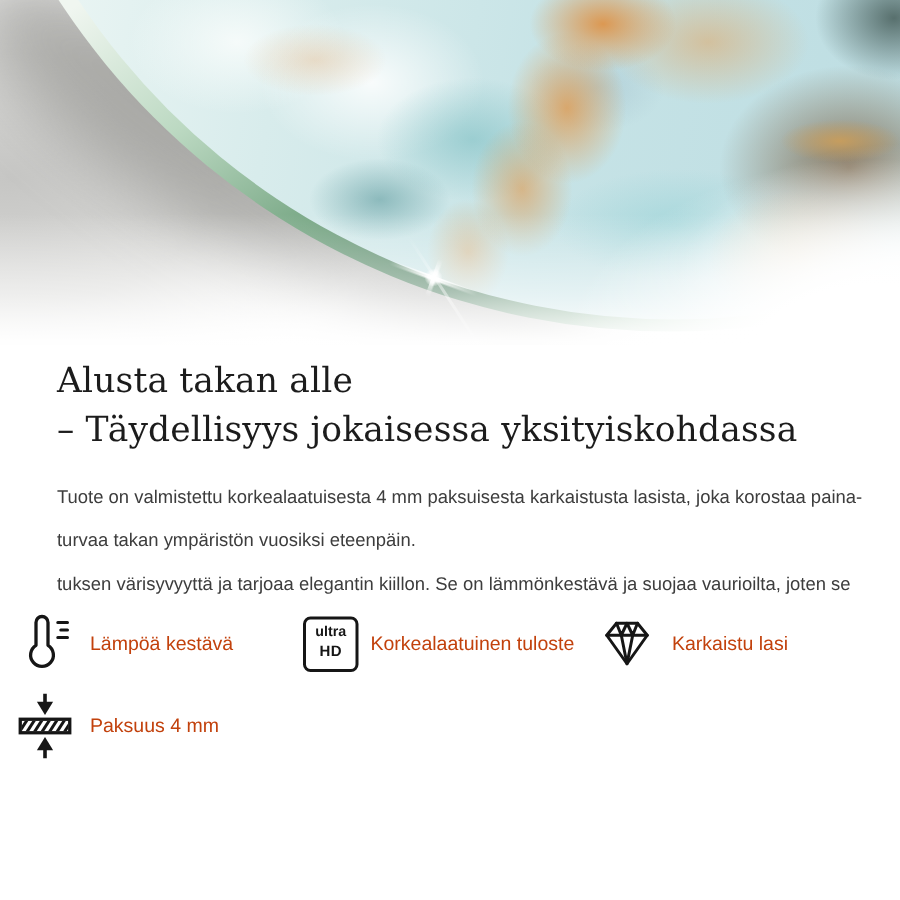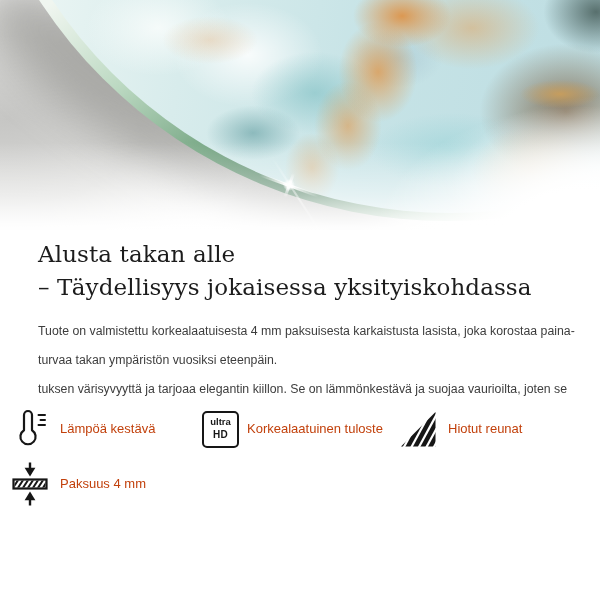--- a/index.html
+++ b/index.html
@@ -146,41 +146,32 @@
       <div class="icon-box">
         <div class="uhd">
           <span class="t">ultra</span>
           <span class="b">HD</span>
         </div>
       </div>
       <div class="feature-label">Korkealaatuinen tuloste</div>
     </div>
 
 
-
-    <div class="feature">
-      <div class="icon-box">
-        <svg width="44" height="44" viewBox="0 0 44 44">
-          <defs>
-              <clipPath id="bevclip">
-                <polygon points="5,39.5 39.5,39.5 39.5,5"></polygon>
-              </clipPath>
-            </defs>
-          <g clip-path="url(#bevclip)" stroke="#161616" stroke-width="4.4">
-            <line x1="1" y1="46" x2="27" y2="-2"></line>
-            <line x1="8.5" y1="46" x2="34.5" y2="-2"></line>
-            <line x1="16" y1="46" x2="42" y2="-2"></line>
-            <line x1="23.5" y1="46" x2="49.5" y2="-2"></line>
-            <line x1="31" y1="46" x2="57" y2="-2"></line>
-            <line x1="38.5" y1="46" x2="64.5" y2="-2"></line>
-          </g>
+    <div class="feature">
+      <div class="icon-box">
+        <svg width="44" height="44" viewBox="0 0 44 44" fill="none" stroke="#161616" stroke-width="2" stroke-linecap="round" stroke-linejoin="round">
+          <path d="M8.5 16.5 L15 8.5 H29 L35.5 16.5 L22 35.5 Z"></path>
+          <path d="M8.5 16.5 H35.5"></path>
+          <path d="M15 8.5 L18.2 16.5 L22 8.5 L25.8 16.5 L29 8.5"></path>
+          <path d="M18.2 16.5 L22 35.5 M25.8 16.5 L22 35.5"></path>
         </svg>
       </div>
-      <div class="feature-label">Hiotut reunat</div>
-    </div>
+      <div class="feature-label">Karkaistu lasi</div>
+    </div>
+
 
     <div class="feature">
       <div class="icon-box">
         <svg width="44" height="44" viewBox="0 0 44 44">
           <defs>
               <clipPath id="thkclip">
                 <rect x="6.5" y="18.5" width="31" height="7"></rect>
               </clipPath>
             </defs>
           <rect x="5.5" y="17.5" width="33" height="9" fill="none" stroke="#161616" stroke-width="2.2"></rect>

